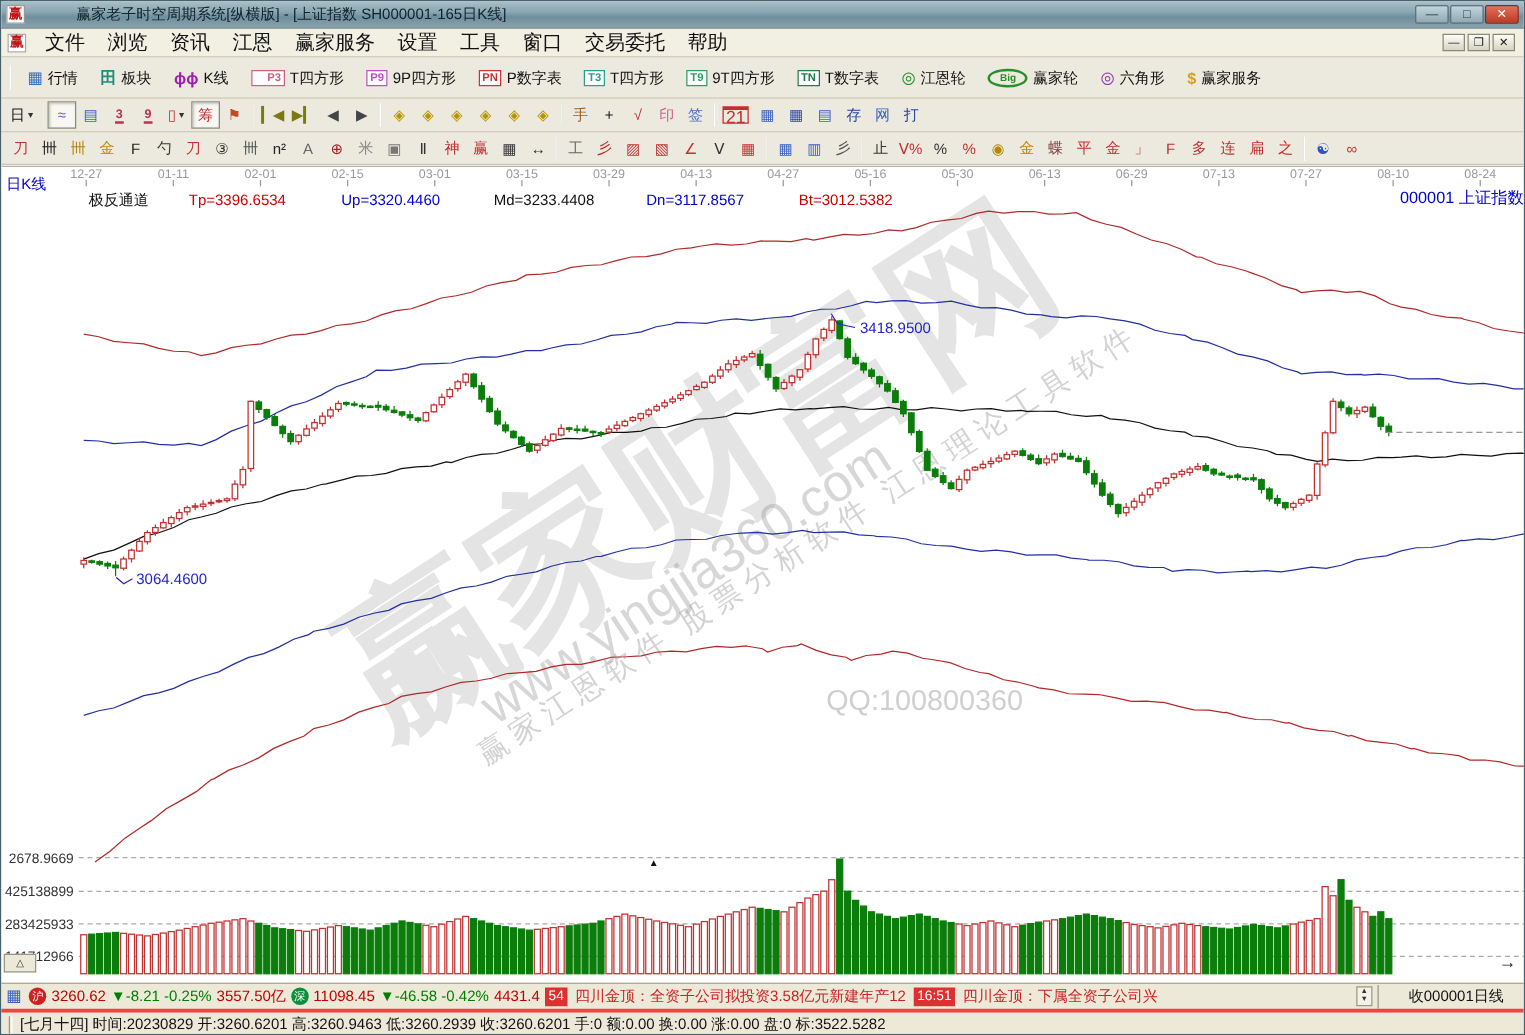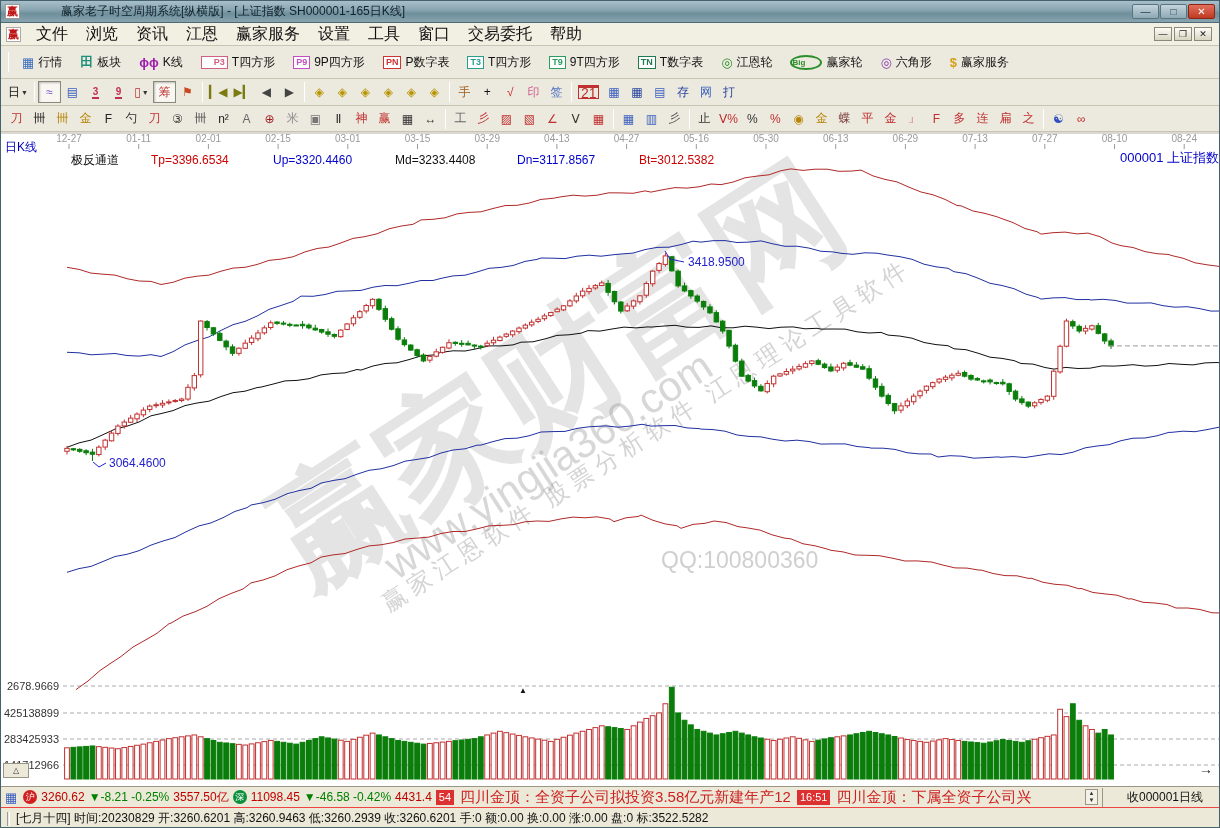--- a/index.html
+++ b/index.html
@@ -21,21 +21,21 @@
   .menu-ico{width:15px;height:15px;background:#fff;border:1px solid #aaa;color:#c01818;font-size:11px;font-weight:bold;line-height:13px;text-align:center;margin:0 6px 0 2px;}
   .menu-item{font-size:16px;color:#111;padding:2px 9px;cursor:default;}
   .mdi{margin-left:auto;display:flex;gap:2px;padding-right:4px;}
   .mdibtn{width:18px;height:14px;border:1px solid #8a8a7a;background:linear-gradient(180deg,#fdfdf8,#d8d4c2);
     font-size:9px;line-height:12px;text-align:center;color:#222;}
   
   .tb{display:flex;align-items:center;background:#eceadf;border-bottom:1px solid #c9c5b2;}
   .tb1{height:33px;padding:0 4px;gap:2px;}
   .tb1 .tbtn{display:flex;align-items:center;gap:4px;padding:3px 7px;font-size:12px;color:#111;border:1px solid transparent;}
   .tb1 .ico{font-size:13px;font-weight:bold;}
-  .tb1 .ico.circle{border:2px solid currentColor;border-radius:50%;width:32px;height:15px;font-size:8px;line-height:11px;font-weight:bold;}
+  .tb1 .ico.circle{border:2px solid currentColor;border-radius:50%;width:32px;height:15px;font-size:8px;line-height:11px;text-align:center;font-weight:bold;}
   .tb1 .badge2{border:1px solid currentColor;font-size:9px;font-weight:bold;padding:0 2px;line-height:11px;background:#fff;}
   .tbsep{width:1px;height:20px;background:#b9b5a2;border-right:1px solid #fff;margin:0 3px;}
   .tb2{height:27px;padding:0 4px;}
   .tb3{height:26px;padding:0 4px;}
   .sbtn{min-width:23px;height:22px;display:flex;align-items:center;justify-content:center;
     font-size:12px;border:1px solid transparent;padding:0 2px;gap:1px;}
   .sbtn.pressed{border:1px solid #8a8a7a;background:#f8f7f2;box-shadow:inset 1px 1px 2px #bbb;}
   .sbtn .dd{font-size:7px;color:#333;}
   .sbtn.cal span{border:1px solid #c03030;border-top:3px solid #c03030;padding:0 2px;font-size:14px;line-height:10px;}
   .sbtn.bars span{border-bottom:2px solid currentColor;font-size:10px;font-weight:bold;padding:0 1px;}
@@ -47,24 +47,24 @@
   
   .status1{height:21px;display:flex;align-items:center;background:#ece9d8;border-top:1px solid #9a9685;
     font-size:12px;white-space:nowrap;padding:0 2px;gap:4px;overflow:hidden;}
   .s-ico{color:#3a5fbf;font-size:13px;margin:0 2px;}
   .mkt-badge{display:inline-block;width:14px;height:14px;border-radius:50%;color:#fff;font-size:9px;line-height:14px;text-align:center;}
   .mkt-badge.sh{background:#d02020;}
   .mkt-badge.sz{background:#0a8f3a;}
   .red{color:#c00000;} .grn{color:#008000;}
   .ticker{flex:1;display:flex;align-items:center;gap:6px;overflow:hidden;}
   .tk-badge{background:#dd3030;color:#fff;font-size:11px;padding:0 3px;line-height:15px;}
-  .tk-text{color:#cc2222;font-size:15px;}
+  .tk-text{color:#cc2222;font-size:12px;}
   .spinner{display:inline-flex;flex-direction:column;border:1px solid #9a9685;background:#f4f2e8;width:13px;height:16px;line-height:7px;font-size:6px;text-align:center;color:#333;}
   .rightpanel{border-left:1px solid #9a9685;padding:1px 14px 1px 24px;font-size:12px;color:#111;}
-  .status2{height:22px;display:flex;align-items:center;background:#ece9d8;border-top:1px solid #ef4444;
+  .status2{height:22px;display:flex;align-items:center;background:#ece9d8;border-top:3px solid #ef4444;
     font-size:12px;color:#111;padding:0 6px;white-space:nowrap;}
   .status2 .grip{width:3px;height:14px;border-left:1px solid #999;border-right:1px solid #fff;margin-right:6px;}
 </style>
 </head>
 <body>
 
 <div class="win">
 
   <div class="titlebar">
     <span class="app-ico">赢</span>

